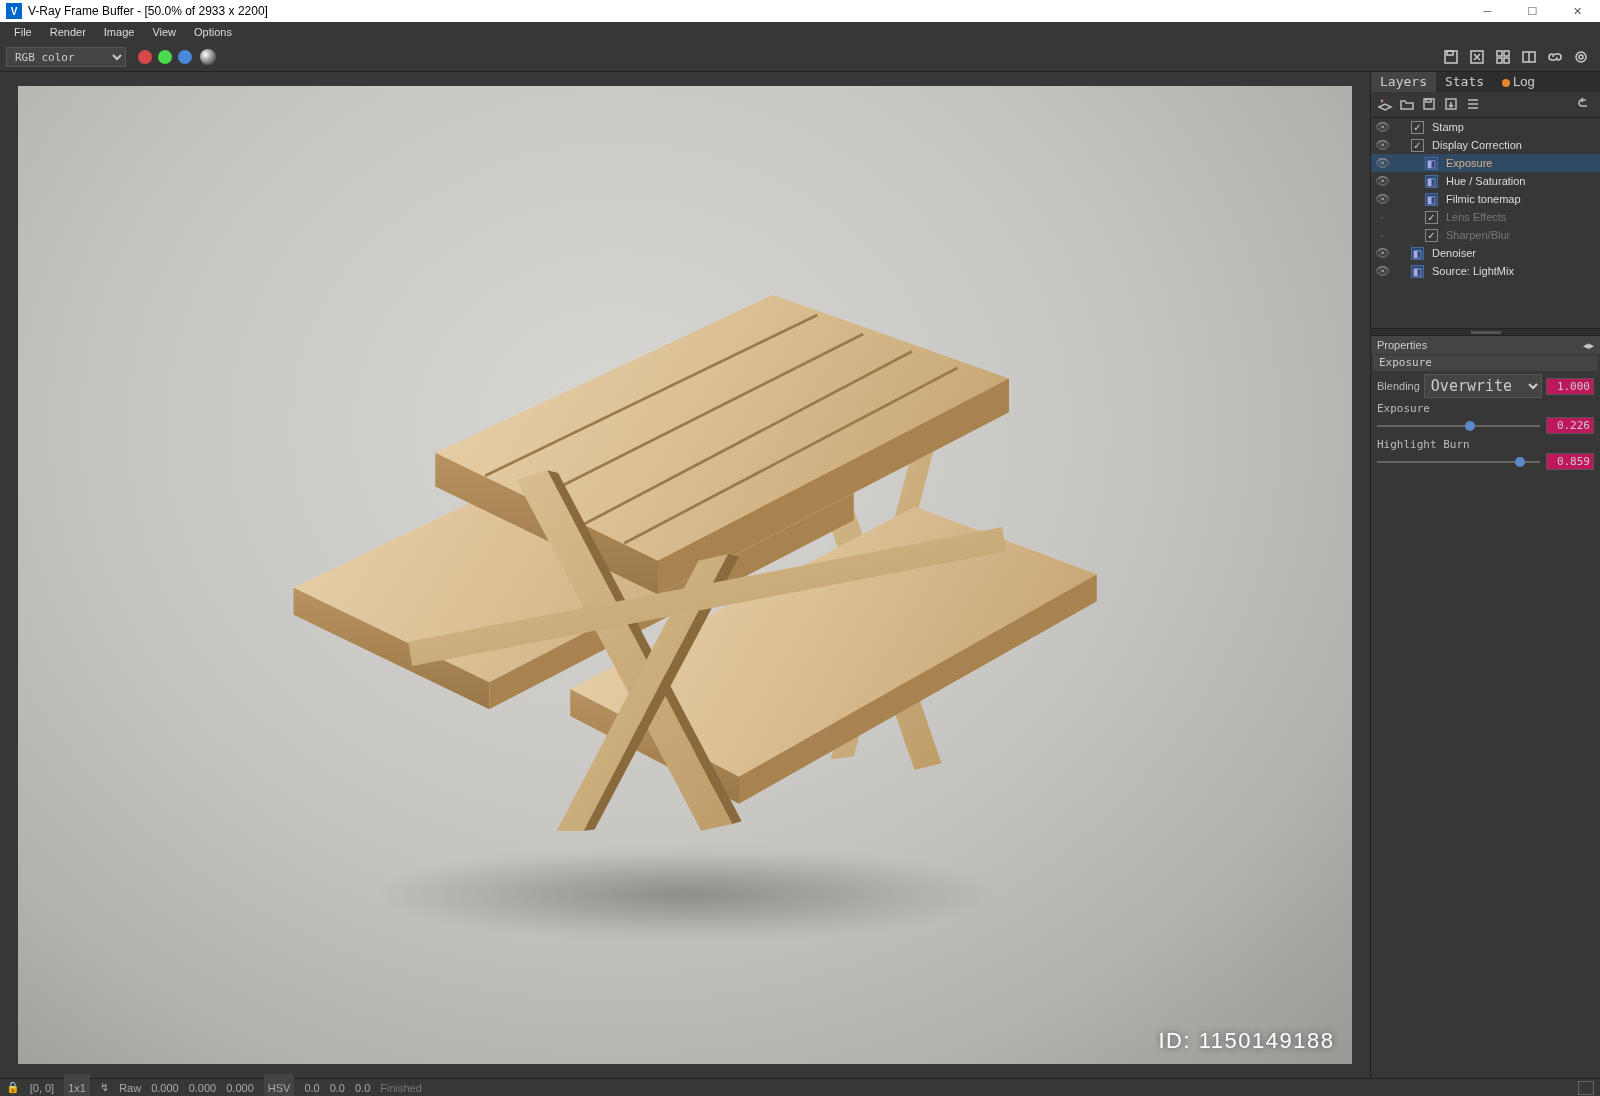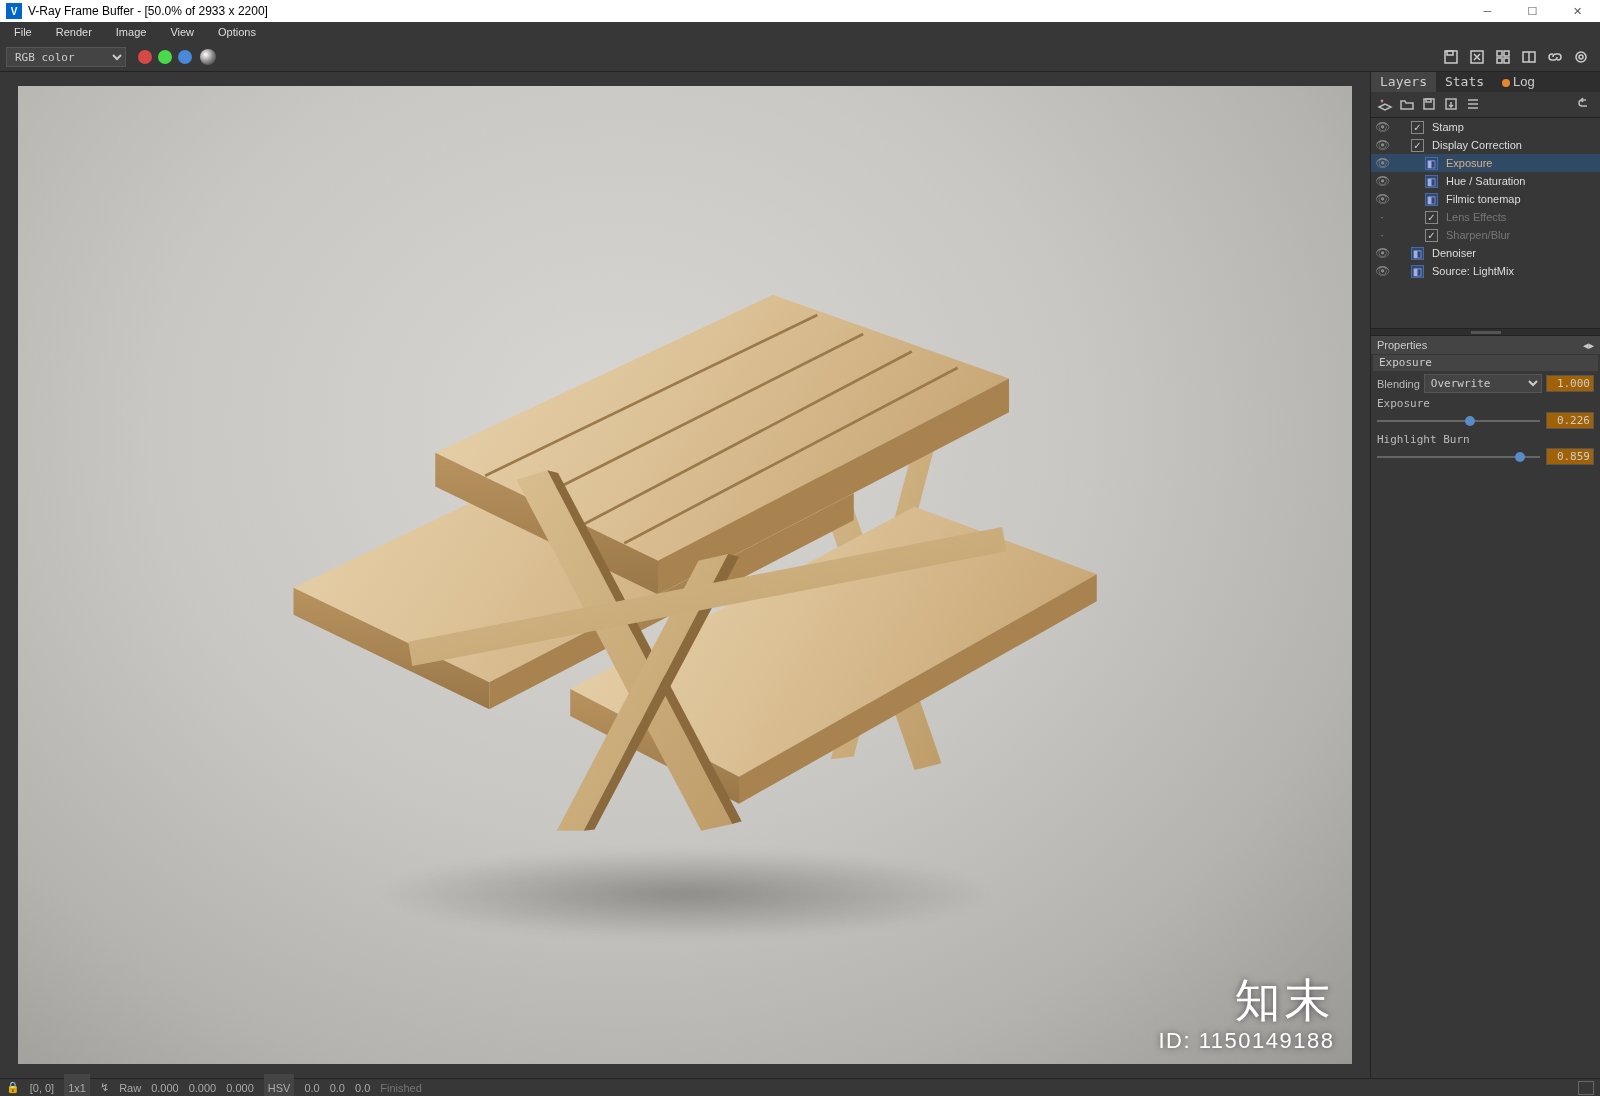--- a/index.html
+++ b/index.html
@@ -2,21 +2,21 @@
 <html><head>
 <meta charset="utf-8">
 <style>
 *{margin:0;padding:0;box-sizing:border-box;font-family:"Segoe UI",Tahoma,sans-serif;user-select:none}
 body{width:1600px;height:1096px;background:#2a2a2a;color:#ccc;font-size:11px;overflow:hidden;position:relative}
 .titlebar{height:22px;background:#fff;display:flex;align-items:center;color:#000;font-size:12px}
 .titlebar .app-icon{width:16px;height:16px;background:#0066cc;margin:0 6px;display:flex;align-items:center;justify-content:center;color:#fff;font-size:10px;font-weight:bold}
 .titlebar .title{flex:1}
 .winbtns{display:flex;height:100%}
 .winbtn{width:45px;height:100%;display:flex;align-items:center;justify-content:center;font-size:11px;color:#555}
-.menubar{height:20px;background:#373737;display:flex;align-items:center;padding:0 6px;gap:8px}
+.menubar{height:20px;background:#373737;display:flex;align-items:center;padding:0 6px;gap:2px}
 .menubar span{padding:2px 8px;color:#ddd;font-size:11px}
 .toolbar{height:30px;background:#373737;display:flex;align-items:center;padding:0 6px;border-bottom:1px solid #222}
 .channel-sel{background:#444;border:1px solid #555;color:#ccc;padding:2px 4px;width:120px;font-family:monospace;font-size:11px;height:20px}
 .dots{display:flex;gap:6px;margin-left:12px}
 .dot{width:14px;height:14px;border-radius:50%}
 .dot.r{background:#d94848}.dot.g{background:#4ad94a}.dot.b{background:#4a88d9}
 .sphere{width:16px;height:16px;border-radius:50%;background:radial-gradient(circle at 35% 35%,#fff,#888 50%,#222);margin-left:8px}
 .toolbar .sp{flex:1}
 .ticon{width:26px;height:26px;display:flex;align-items:center;justify-content:center;color:#ccc;font-size:14px}
 .ticon svg{width:16px;height:16px;fill:none;stroke:#ccc;stroke-width:1.5}
@@ -48,22 +48,22 @@
 .lname{margin-left:4px;color:#ddd}
 .layer.sel .lname{color:#d8b088}
 .layer.dim .lname{color:#777}
 .divider{height:8px;background:#2e2e2e;border-top:1px solid #222;border-bottom:1px solid #222;display:flex;align-items:center;justify-content:center}
 .divider::after{content:"";width:30px;height:3px;background:#555}
 .props-h{height:18px;background:#444;display:flex;align-items:center;padding:0 6px;font-family:monospace;font-size:11px}
 .props-h .ex{margin-left:auto;font-size:11px}
 .prop-name{height:16px;background:#444;padding:1px 6px;font-family:monospace;font-size:11px;margin:1px 2px}
 .prow{display:flex;align-items:center;padding:2px 6px;gap:4px;font-family:monospace;font-size:11px}
 .prow label{color:#bbb}
-.pselect{background:#444;border:1px solid #555;color:#ccc;font-family:monospace;font-size:11px;padding:1px 2px;flex:1}
-.pnum{width:48px;background:#a16207;border:1px solid #555;color:#ccc;font-family:monospace;font-size:11px;text-align:right;padding:1px 3px}
+.pselect{background:#444;border:1px solid #555;color:#ccc;font-family:monospace;font-size:15px;padding:1px 2px;flex:1}
+.pnum{width:48px;background:#be185d;border:1px solid #555;color:#ccc;font-family:monospace;font-size:11px;text-align:right;padding:1px 3px}
 .slider-row{padding:2px 6px}
 .slider-row label{display:block;font-family:monospace;font-size:11px;color:#bbb;margin-bottom:2px}
 .slider-line{display:flex;align-items:center;gap:6px}
 .track{flex:1;height:2px;background:#666;position:relative}
 .thumb{position:absolute;width:10px;height:10px;background:#5a8ac8;border-radius:50%;top:-4px;transform:translateX(-50%)}
 .statusbar{height:18px;background:#373737;border-top:1px solid #222;display:flex;align-items:center;padding:0 6px;font-family:monospace;font-size:11px;color:#aaa;gap:10px}
 .statusbar .lock{font-size:11px}
 .sbox{background:#444;padding:9px 4px}
 .statusbar .sp{flex:1}
 .statusbar .rexp{width:16px;height:14px;border:1px solid #666}
@@ -181,21 +181,20 @@
           </g>
 
           <polygon fill="url(#wl)" points="195,155 218,148 355,410 332,415"></polygon>
           <polygon fill="#8a6a3c" points="218,148 226,150 362,408 355,410"></polygon>
           <polygon fill="url(#wl)" points="330,215 352,210 245,415 225,415"></polygon>
           <polygon fill="#8a6a3c" points="352,210 360,212 253,414 245,415"></polygon>
 
           <polygon fill="url(#wl)" points="115,275 555,190 558,208 118,293"></polygon>
         </svg>
         <div class="wm">
-          <div class="l1">知末</div>
           <div class="l2">ID: 1150149188</div>
         </div>
       </div>
     </div>
   </div>
 
   <div class="sidepanel">
     <div class="tabs">
       <div class="tab active">Layers</div>
       <div class="tab">Stats</div>

